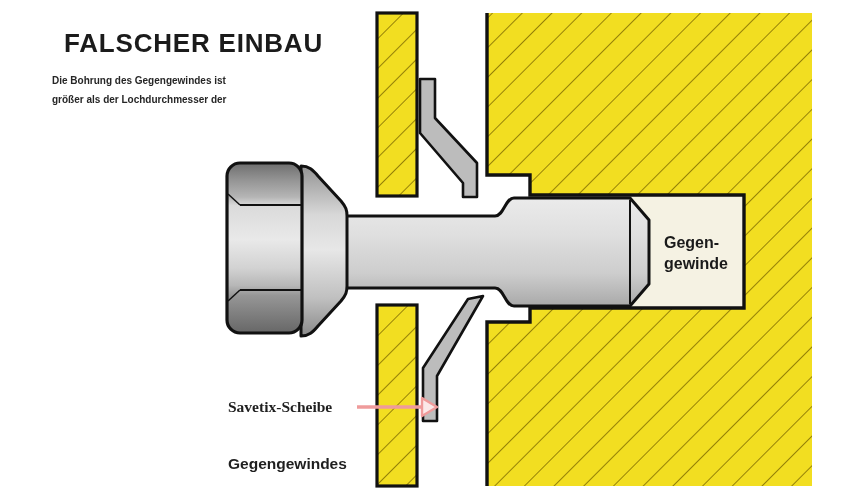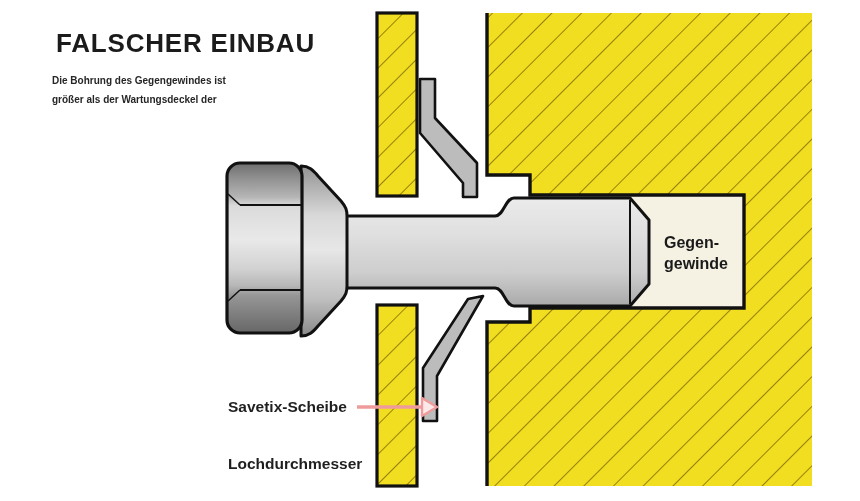--- a/index.html
+++ b/index.html
@@ -7,29 +7,29 @@
     position:relative;
     width:860px;height:501px;
     background:#ffffff;
     overflow:hidden;
     font-family:"Liberation Sans","DejaVu Sans",sans-serif;
   }
   .stage svg{position:absolute;left:0;top:0;}
   .ol{stroke:#111111;}
   .title-block{position:absolute;left:52px;top:28px;color:#1b1b1b;}
   .title-block h1{
-    margin:0 0 12px 4px;
+    margin:0 0 12px 12px;
     font-size:26px;font-weight:700;letter-spacing:.8px;
     color:#1b1b1b;white-space:nowrap;
   }
   .subtitle{font-size:10px;font-weight:600;line-height:19px;color:#262626;white-space:nowrap;}
   .flabel{
     position:absolute;font-size:15.5px;font-weight:600;color:#1f1f1f;white-space:nowrap;
   }
-  .lbl-washer{left:228px;top:398px;}
+  .lbl-washer{left:228px;top:398px;font-family:Liberation Serif, serif;}
   .lbl-cover{left:228px;top:455px;}
   .svgtext{font-family:"Liberation Sans","DejaVu Sans",sans-serif;font-size:16px;font-weight:600;fill:#1a1a1a;}
 </style>
 </head>
 <body>
 
 <div class="stage">
 
   <svg width="860" height="501" viewBox="0 0 860 501">
     <defs>
@@ -97,19 +97,19 @@
 
     <g>
       <line x1="357" y1="407" x2="422" y2="407" stroke-width="3.5" stroke="#EF9B9B"></line>
       <polygon points="422,398 422,416 437,407" stroke-width="2.4" fill="#FBE9E9" stroke-linejoin="round" stroke="#EF9B9B"></polygon>
     </g>
   </svg>
 
   <div class="title-block">
     <h1>FALSCHER EINBAU</h1>
     <div class="subtitle">Die Bohrung des Gegengewindes ist</div>
-    <div class="subtitle">größer als der Wartungsdeckel der</div>
+    <div class="subtitle">größer als der Lochdurchmesser der</div>
   </div>
 
   <div class="flabel lbl-washer">Savetix-Scheibe</div>
-  <div class="flabel lbl-cover">Lochdurchmesser</div>
+  <div class="flabel lbl-cover">Gegengewindes</div>
 
 </div>
 
 </body></html>

